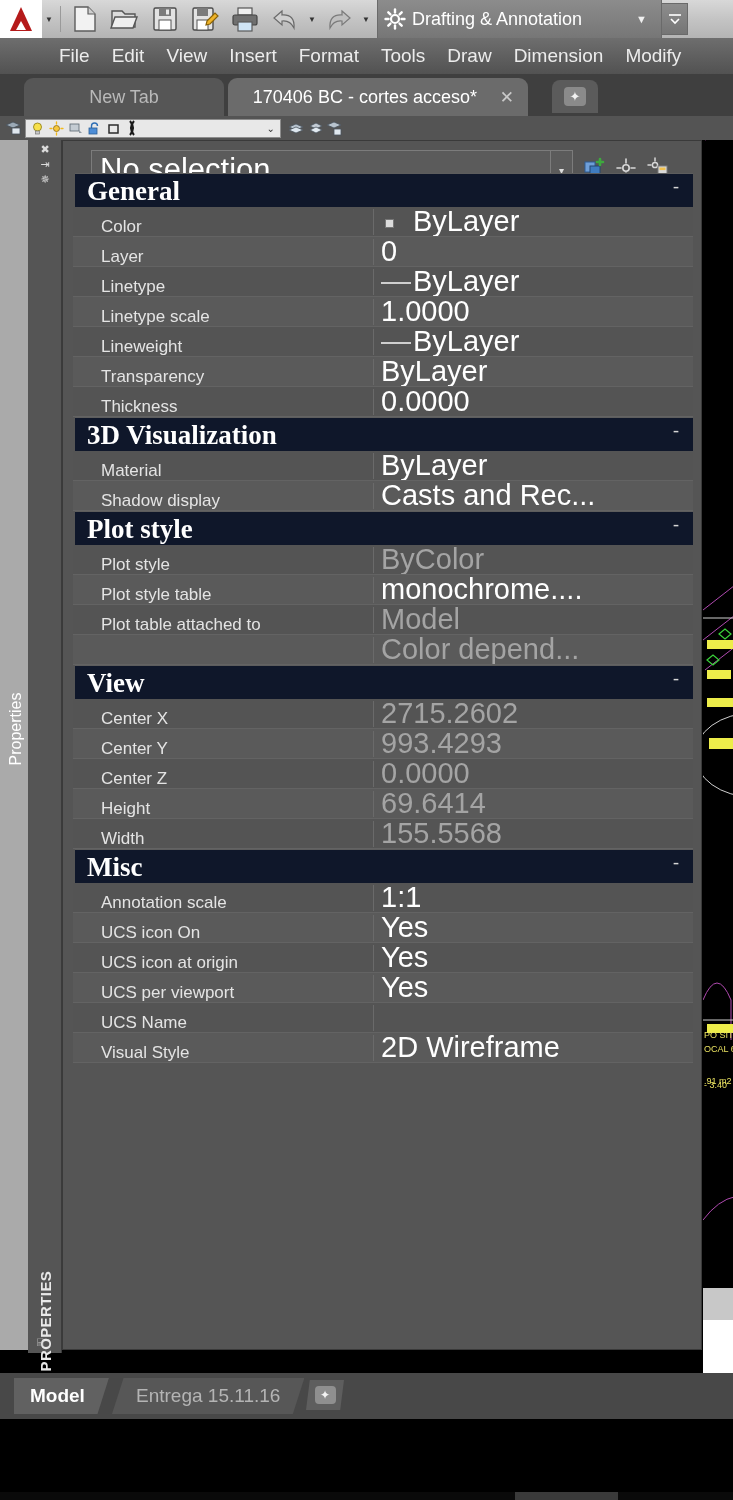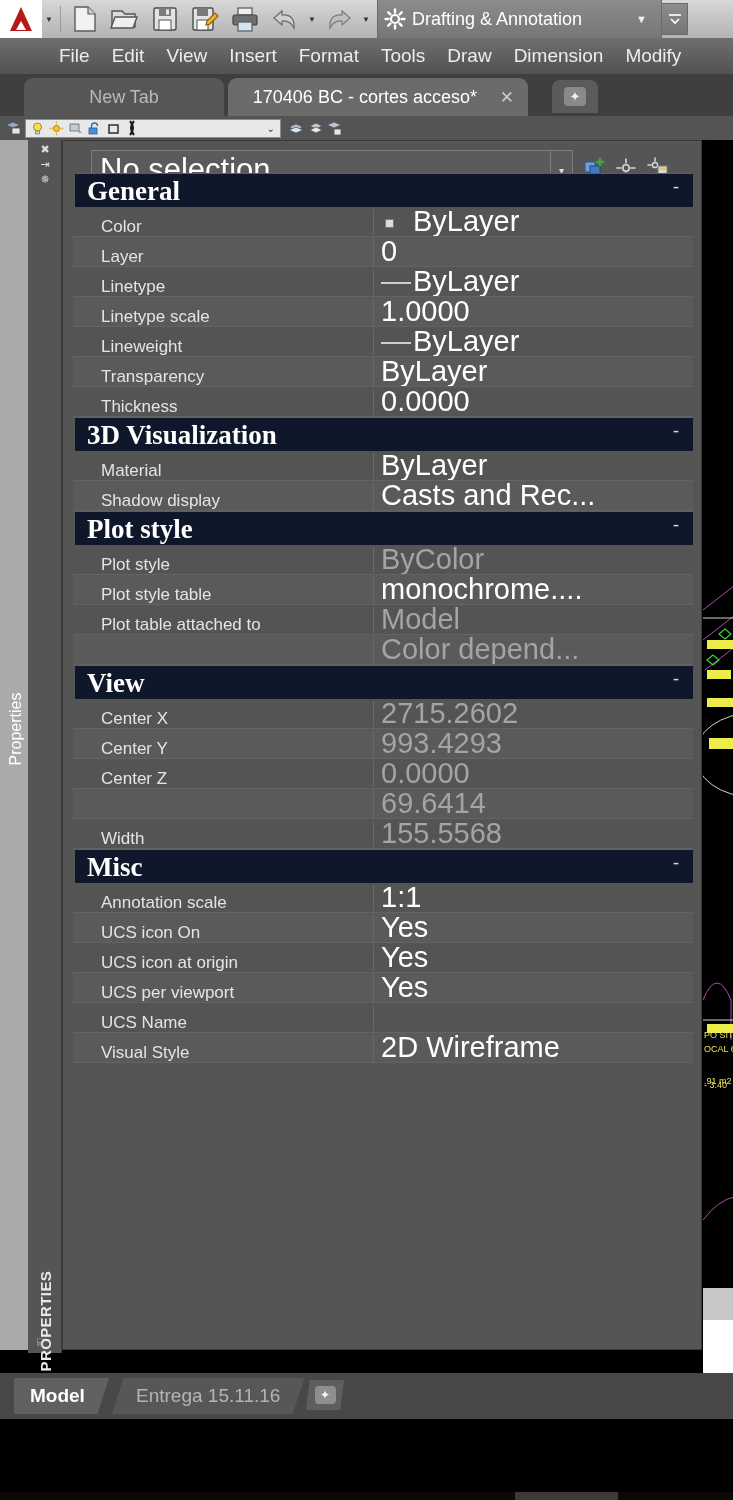--- a/index.html
+++ b/index.html
@@ -593,20 +593,21 @@
             <span class="rlabel">Center Y</span>
             <span class="rsep"></span>
             <span class="rval dim">993.4293</span>
           </div>
           <div class="row norm">
             <span class="rlabel">Center Z</span>
             <span class="rsep"></span>
             <span class="rval dim">0.0000</span>
           </div>
           <div class="row alt">
+            <span class="rlabel">Height</span>
             <span class="rsep"></span>
             <span class="rval dim">69.6414</span>
           </div>
           <div class="row norm">
             <span class="rlabel">Width</span>
             <span class="rsep"></span>
             <span class="rval dim">155.5568</span>
           </div>
           <div class="grp">
             <span class="grp-title">Misc</span>

